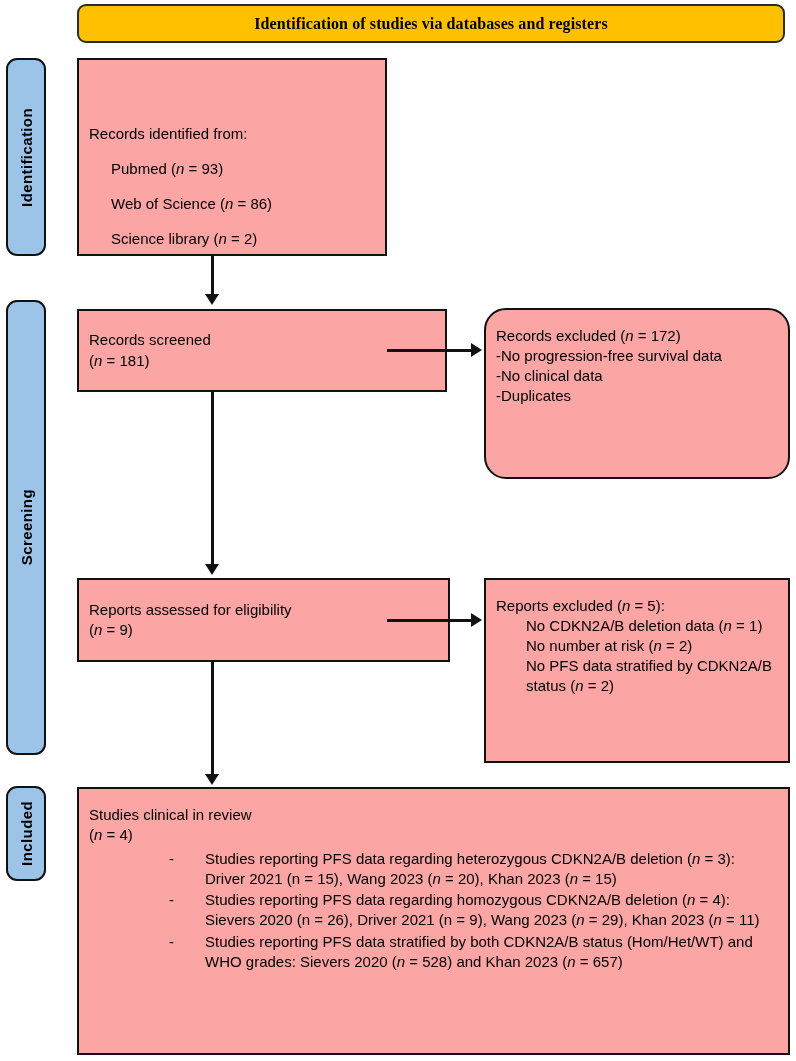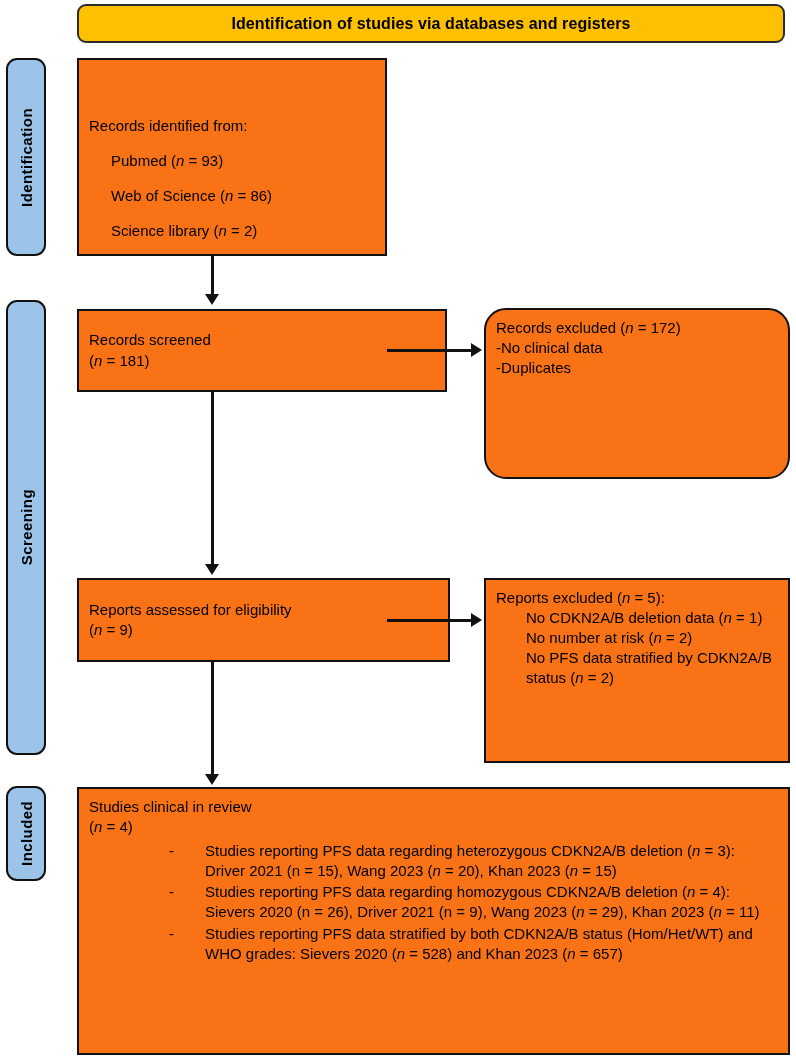--- a/index.html
+++ b/index.html
@@ -29,20 +29,21 @@
     background: #FFC000;
     border: 2px solid #2b2b2b;
     border-radius: 9px;
     box-sizing: border-box;
     display: flex;
     align-items: center;
     justify-content: center;
     font-weight: bold;
     font-size: 16px;
     letter-spacing: 0.1px;
+    font-family: Liberation Serif, serif;
   }
 
   
   .stage-pill {
     position: absolute;
     background: #9CC3E8;
     border: 2.5px solid #111111;
     border-radius: 11px;
     box-sizing: border-box;
     display: flex;
@@ -58,24 +59,24 @@
     letter-spacing: 0.4px;
     white-space: nowrap;
   }
   #pill-identification { left: 6px;  top: 58px;  width: 40px; height: 198px; }
   #pill-screening     { left: 6px;  top: 300px; width: 40px; height: 455px; }
   #pill-included      { left: 6px;  top: 786px; width: 40px; height: 95px;  }
 
   
   .flow-box {
     position: absolute;
-    background: #f97316;
+    background: #fca5a5;
     border: 2.5px solid #111111;
     box-sizing: border-box;
-    padding: 8px 10px;
+    padding: 16px 10px;
     font-size: 15px;
     line-height: 1.34;
   }
   #box-identified      { left: 77px;  top: 58px;  width: 310px; height: 198px; }
   #box-screened        { left: 77px;  top: 309px; width: 370px; height: 83px;  }
   #box-records-excl    { left: 484px; top: 308px; width: 306px; height: 171px; border-radius: 22px; }
   #box-assessed        { left: 77px;  top: 578px; width: 373px; height: 84px;  }
   #box-reports-excl    { left: 484px; top: 578px; width: 306px; height: 185px; }
   #box-included        { left: 77px;  top: 787px; width: 713px; height: 268px; }
 
@@ -172,20 +173,21 @@
     </div>
   </div>
 
   <div class="flow-box vcenter" id="box-screened">
     <div class="ln">Records screened</div>
     <div class="ln">(<i>n</i> = <span>181</span>)</div>
   </div>
 
   <div class="flow-box" id="box-records-excl">
     <div class="ln">Records excluded (<i>n</i> = <span>172</span>)</div>
+    <div class="ln">-No progression-free survival data</div>
     <div class="ln">-No clinical data</div>
     <div class="ln">-Duplicates</div>
   </div>
 
   <div class="flow-box vcenter" id="box-assessed">
     <div class="ln">Reports assessed for eligibility</div>
     <div class="ln">(<i>n</i> = <span>9</span>)</div>
   </div>
 
   <div class="flow-box" id="box-reports-excl">

